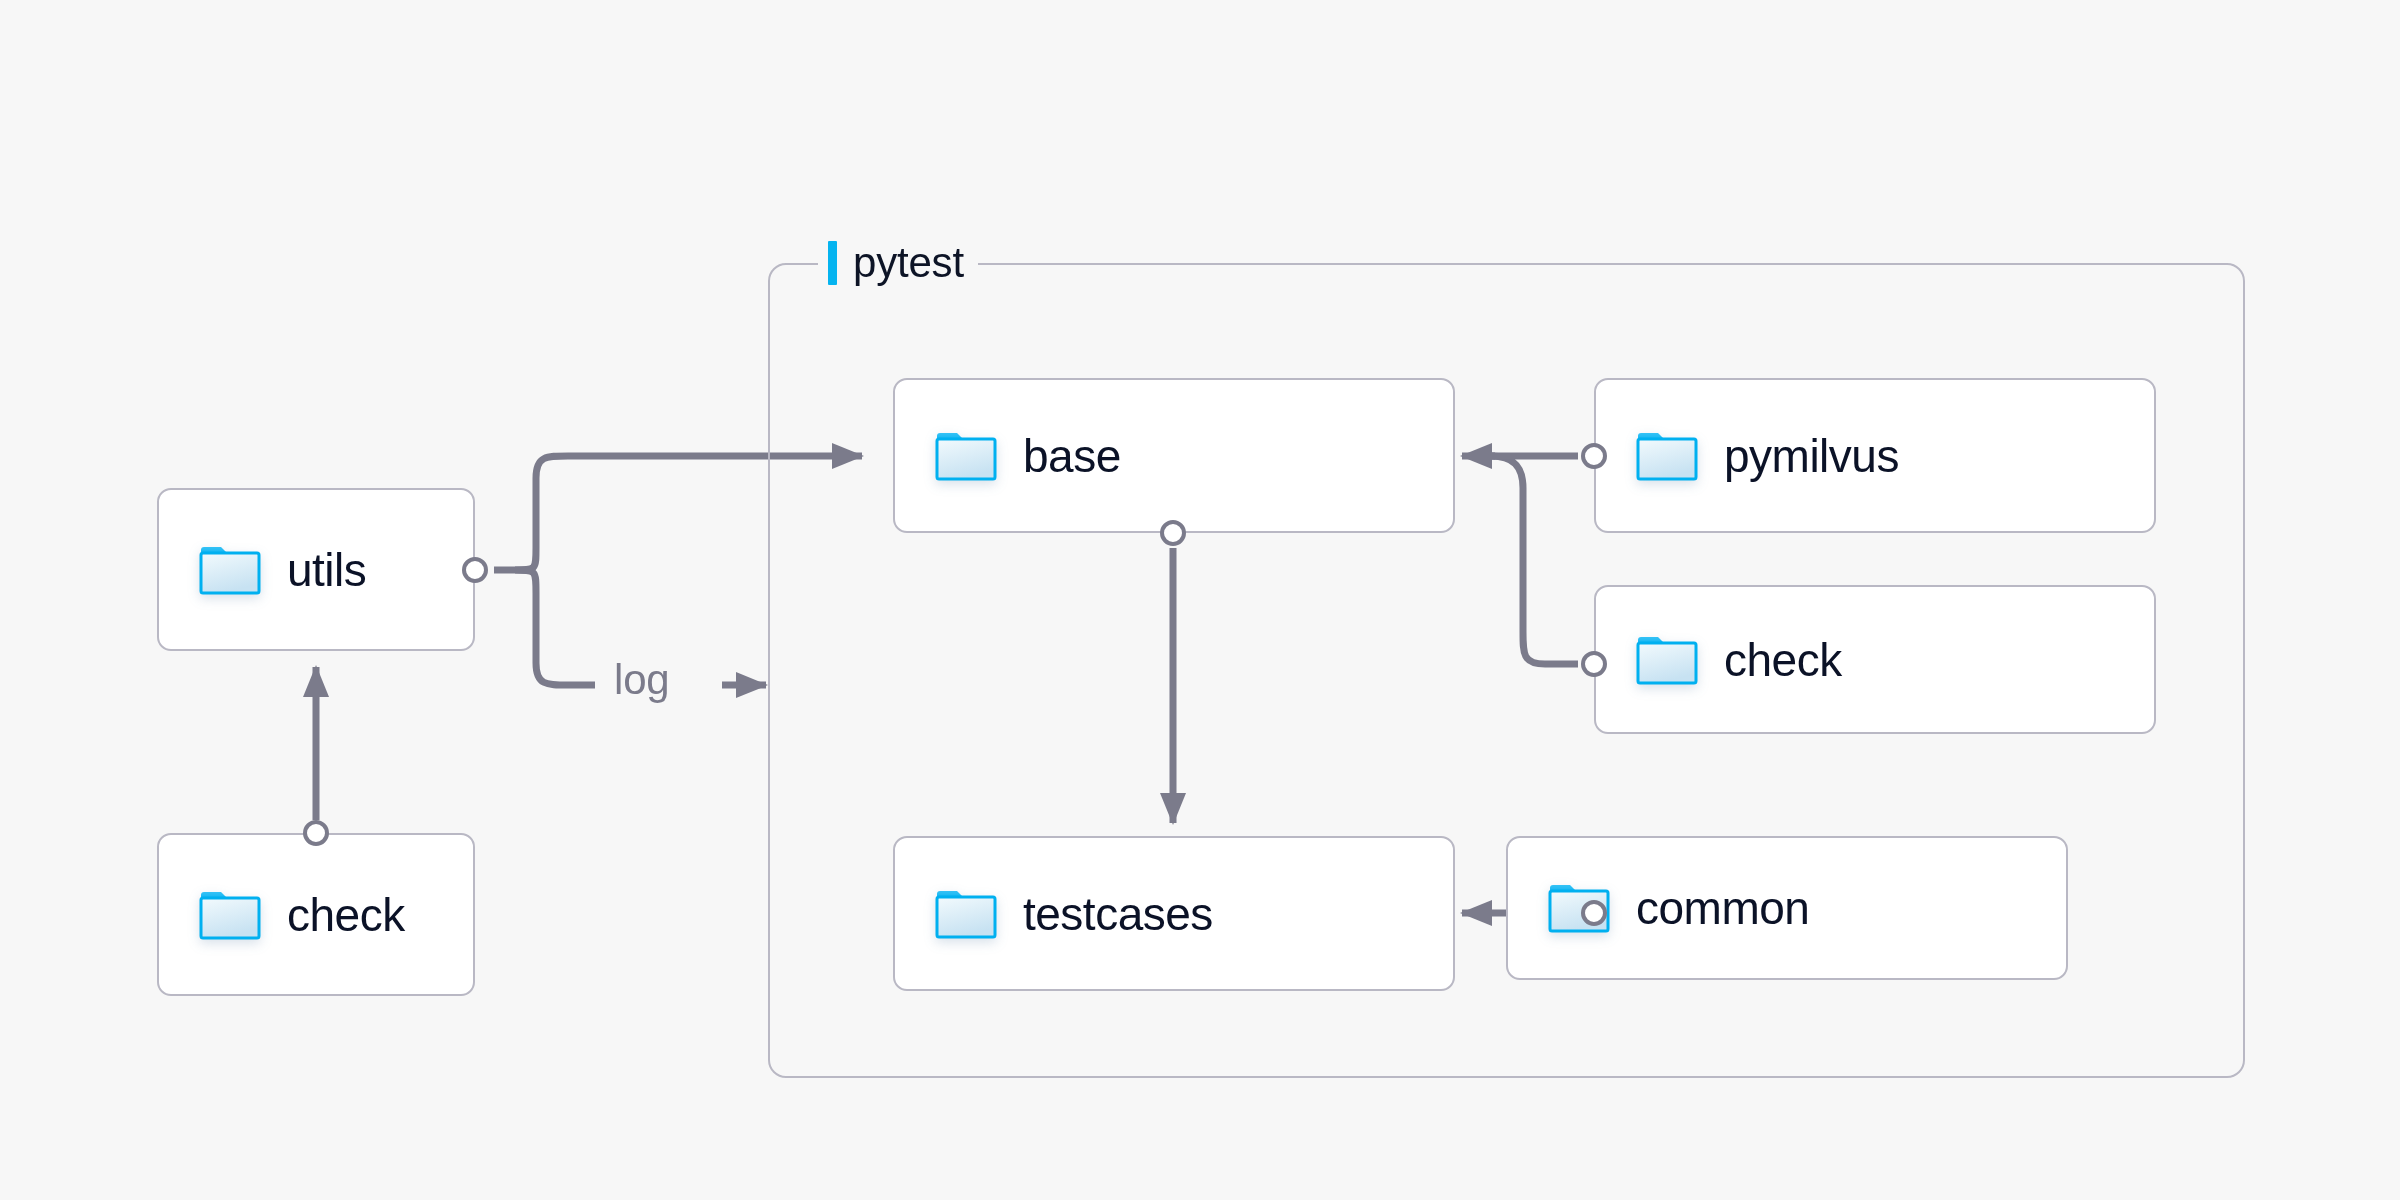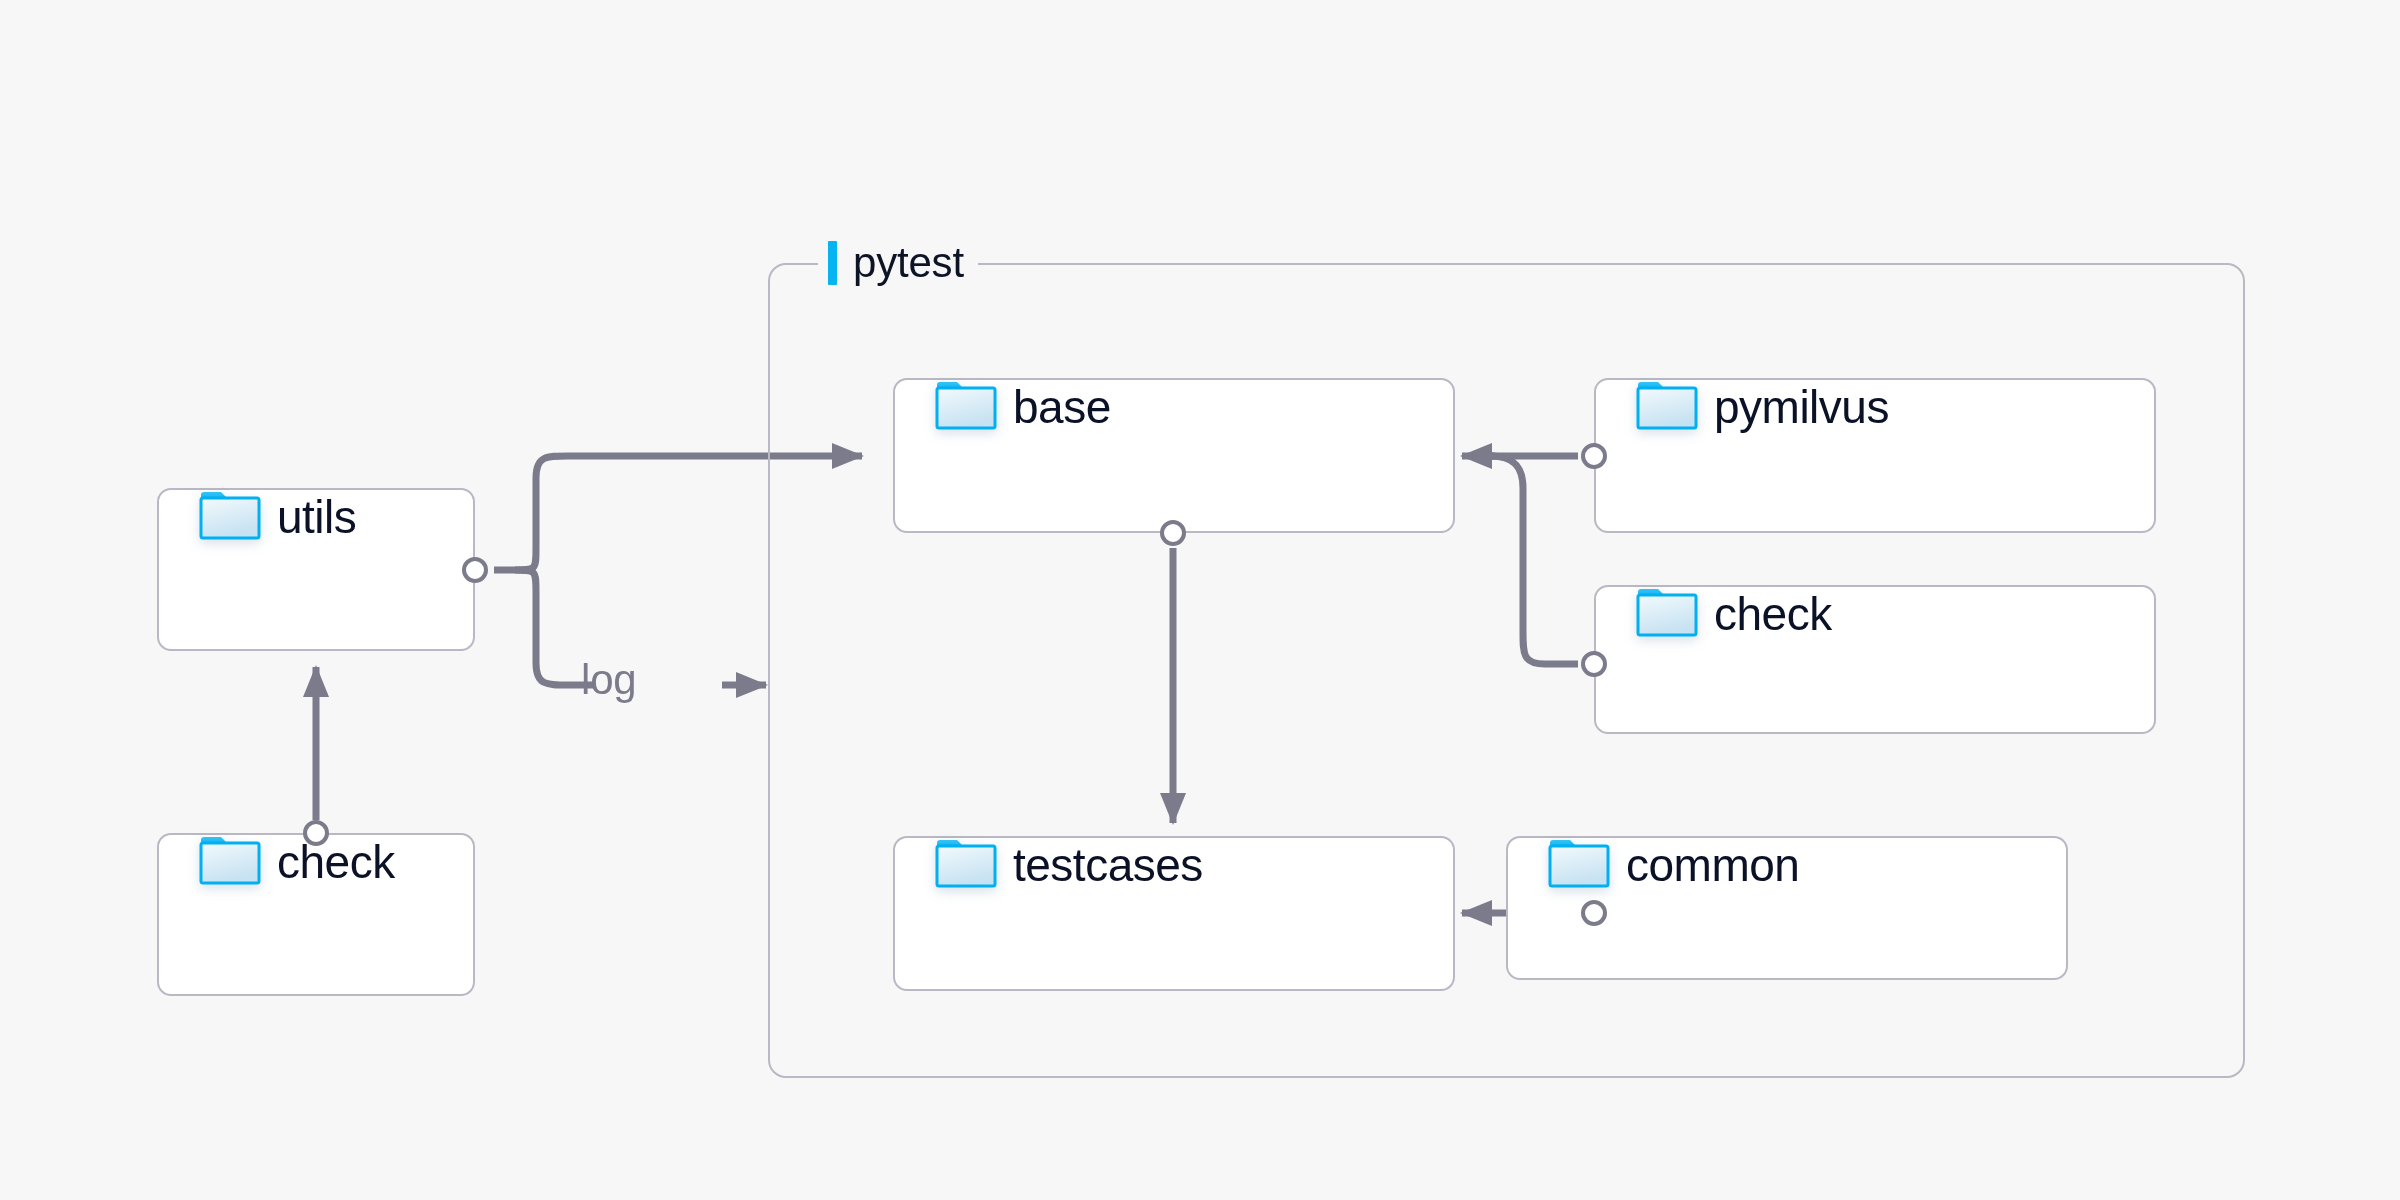--- a/index.html
+++ b/index.html
@@ -59,23 +59,23 @@
     white-space: nowrap;
   }
   
   .node {
     position: absolute;
     background: #ffffff;
     border: 2px solid #b9b8c4;
     border-radius: 14px;
     box-sizing: border-box;
     display: flex;
-    align-items: flex-start;
+    align-items: center;
     padding-left: 40px;
-    gap: 16px;
+    gap: 26px;
   }
   .node-label {
     font-size: 46px;
     color: #0b1227;
     letter-spacing: -0.5px;
     white-space: nowrap;
   }
   
   .folder-icon {
     position: relative;
@@ -160,21 +160,21 @@
     </g>
   </svg>
 
   <div class="group-box" style="left:768px; top:215px; width:1477px; height:815px;"></div>
 
   <div class="group-label" style="left:818px; top:189px;">
     <span class="group-bar"></span>
     <span class="group-title">pytest</span>
   </div>
 
-  <div class="edge-label" style="left:581px; top:608px;text-align:right;">log</div>
+  <div class="edge-label" style="left:614px; top:608px;text-align:right;">log</div>
 
   <div class="node" style="left:157px; top:440px; width:318px; height:163px;">
     <span class="folder-icon">
       <svg width="62" height="50" viewBox="0 0 62 50">
         <path d="M2,10 L2,5 A3,3 0 0 1 5,2 L22,2 L28,8 L22,12 L2,12 Z" fill="url(#folderTabGrad)"></path>
         <rect x="2" y="8" width="58" height="40" rx="2" fill="url(#folderGrad)" stroke="#00b0f0" stroke-width="3"></rect>
       </svg>
     </span>
     <span class="node-label">utils</span>
   </div>

